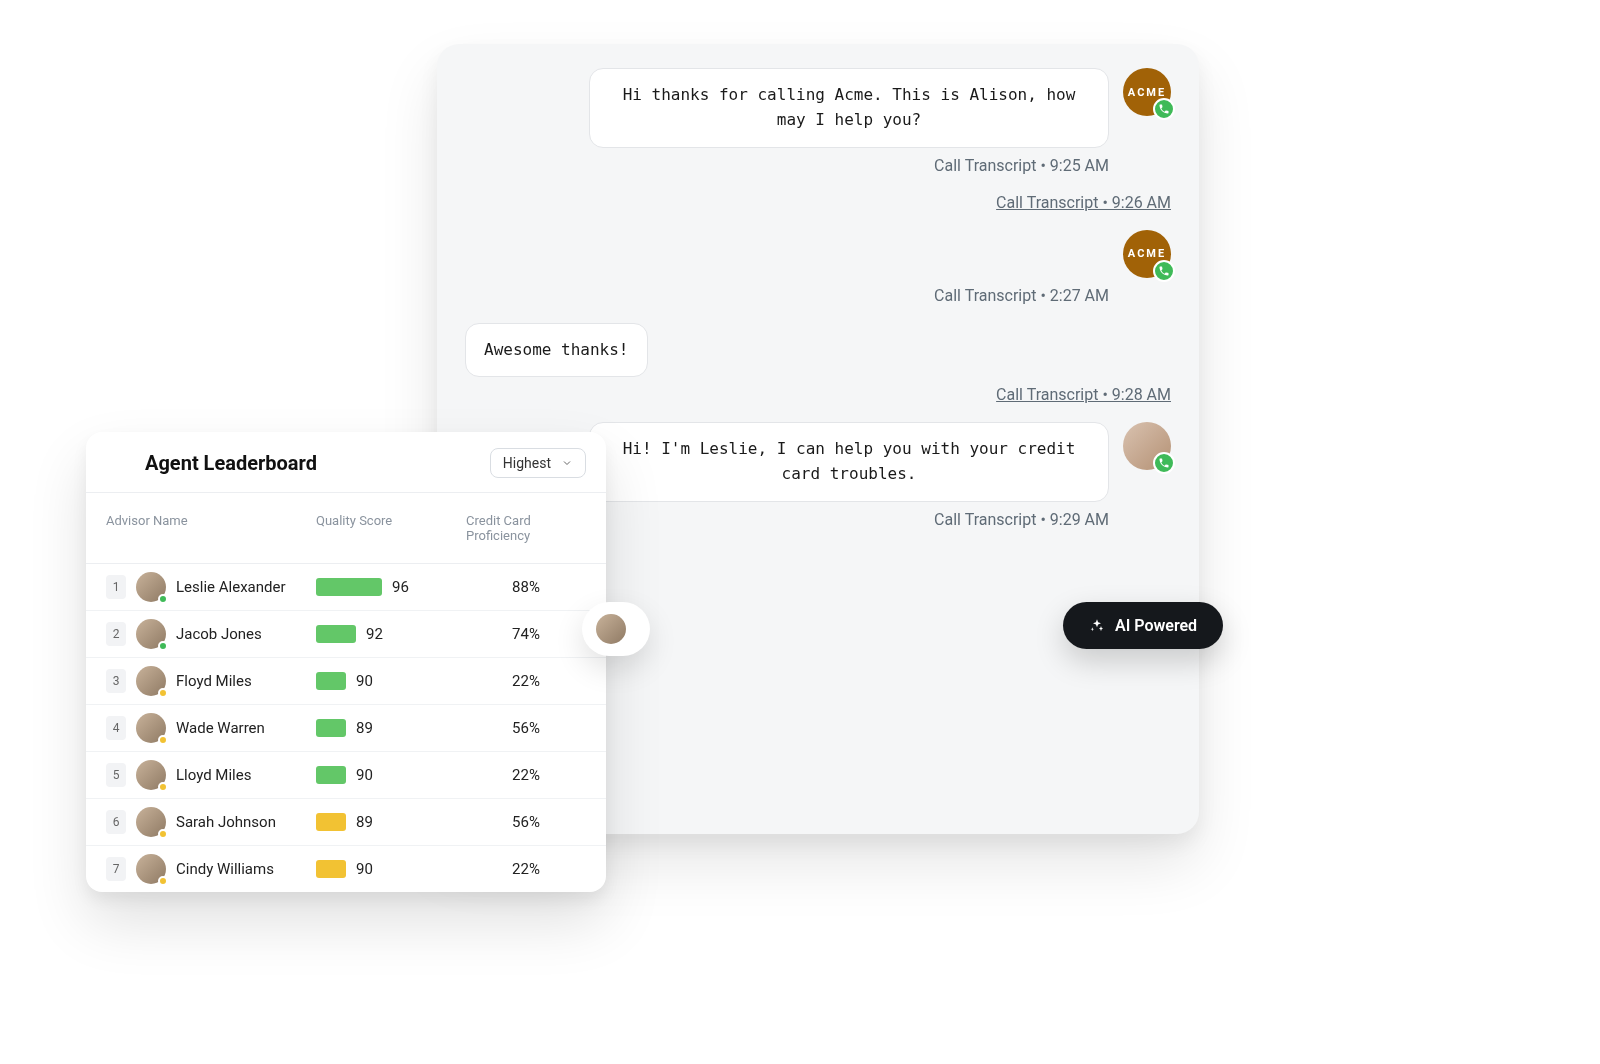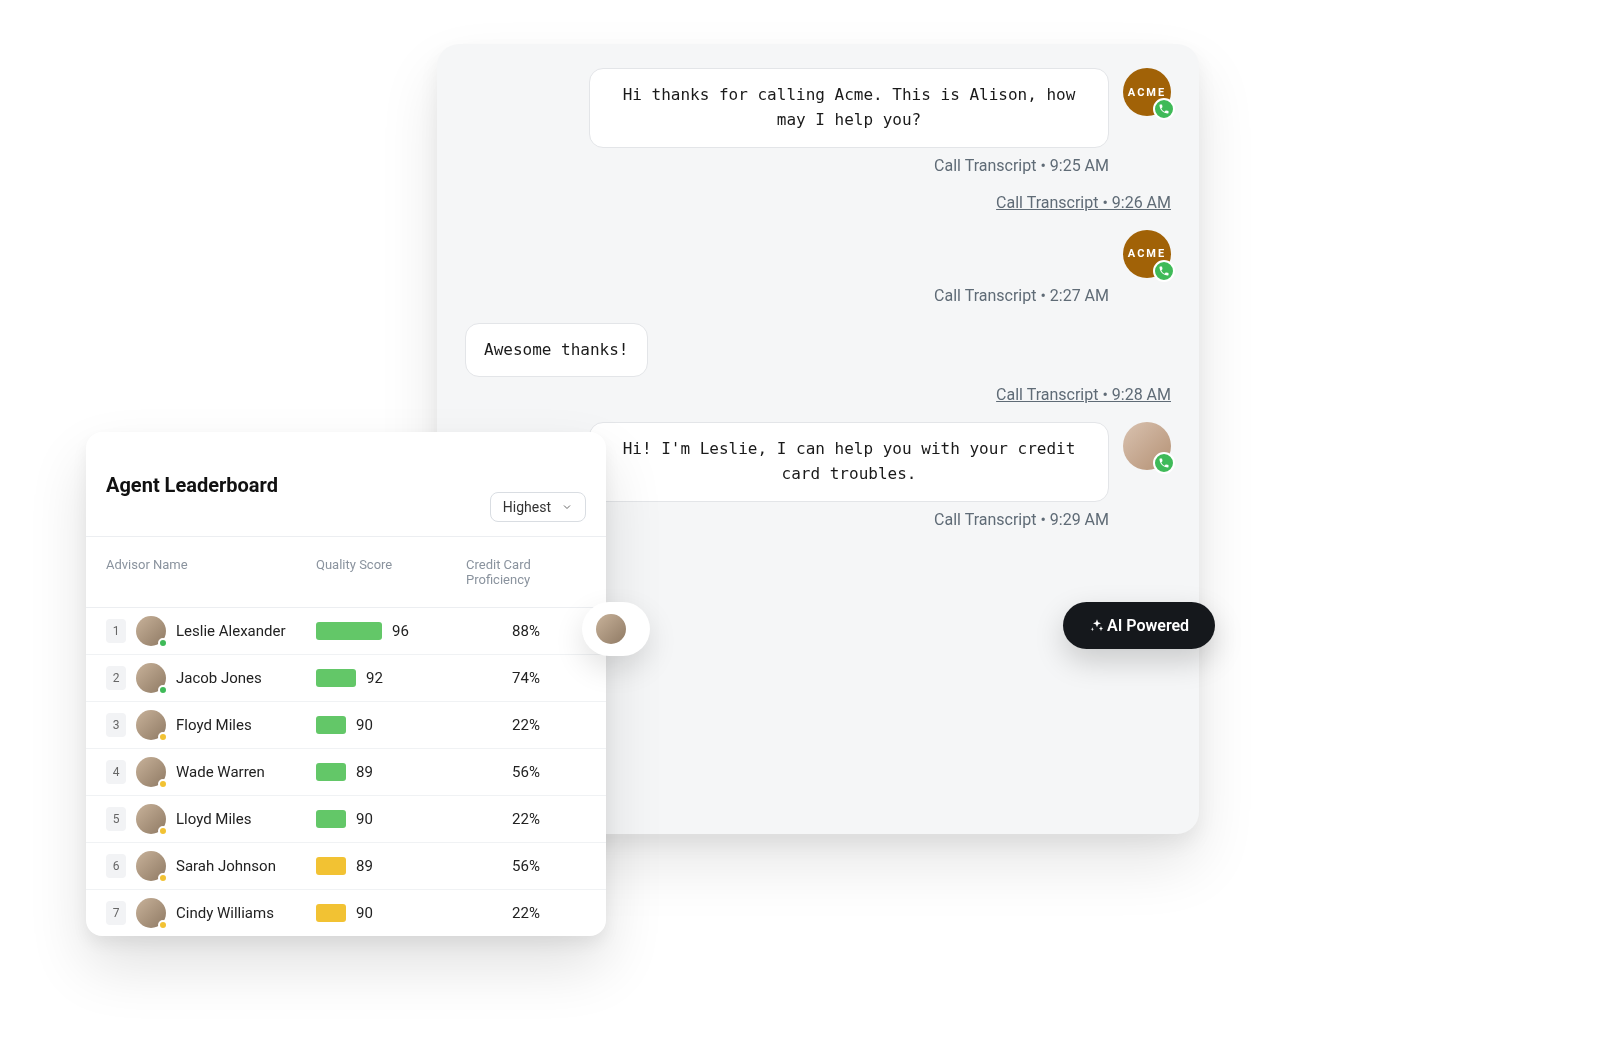--- a/index.html
+++ b/index.html
@@ -71,27 +71,26 @@
     background:#fff;
     border-radius: 16px;
     box-shadow: 0 30px 60px rgba(0,0,0,0.12), 0 8px 16px rgba(0,0,0,0.06);
     overflow:hidden;
     z-index: 5;
   }
   .lb-head {
     display:flex; align-items:center; justify-content:space-between;
     padding: 16px 20px 14px 20px;
   }
-  .lb-title { font-size:20px; font-weight:700; color:#111; }
+  .lb-title { font-size:20px; font-weight:700; color:#111;margin-left:39px; }
   .lb-sort {
     display:flex; align-items:center; gap:10px;
     border:1px solid #d9dde2; border-radius:8px;
     padding:6px 12px; font-size:14px; color:#333;
     cursor:pointer;
-    margin-top:44px;
   }
   .lb-sort svg { width:12px; height:12px; stroke:#666; fill:none; stroke-width:2; }
   .lb-cols {
     display:grid; grid-template-columns: 210px 150px 1fr;
     padding: 20px 20px; border-top:1px solid #eceef1; border-bottom:1px solid #eceef1;
     font-size:13px; color:#8a939e;
   }
   .lb-rows { }
   .lb-row {
     display:grid; grid-template-columns: 210px 150px 1fr;
@@ -143,21 +142,21 @@
   .assigned-pill .mini-ava { width:30px; height:30px; }
   .assigned-pill strong { color:#111; font-weight:700; }
   .ai-badge {
     position:absolute;
     left: 1063px; top: 602px;
     z-index: 10;
     background:#15181c; color:#fff;
     border-radius: 999px;
     padding: 14px 26px;
     font-size:16px; font-weight:600;
-    display:flex; align-items:center; gap:2px;
+    display:flex; align-items:center; gap:10px;
     box-shadow: 0 12px 30px rgba(0,0,0,0.18);
   }
   .ai-badge svg { width:16px; height:16px; fill:#fff; }
 </style>
 </head>
 <body>
 
 <div class="chat-panel" id="chat-panel">
     <div class="msg-block">
       <div class="msg-row right">

